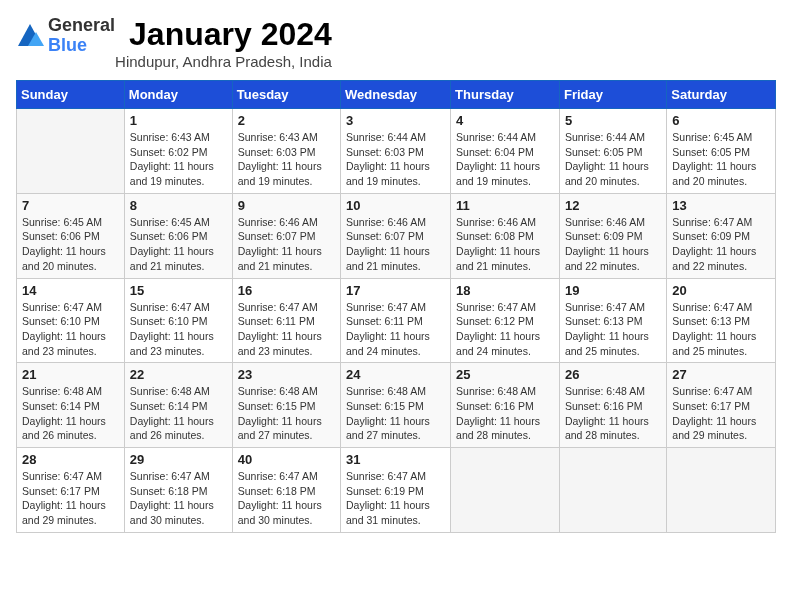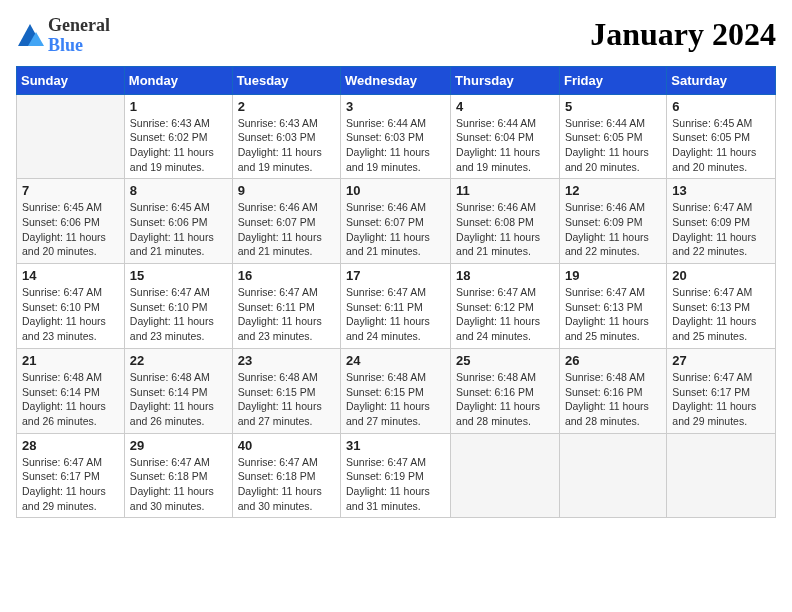--- a/index.html
+++ b/index.html
@@ -5,24 +5,22 @@
     * { box-sizing: border-box; margin: 0; padding: 0; }
     body {
       font-family: Arial, sans-serif;
       background: #fff;
       width: 792px;
       min-height: 612px;
       padding: 16px;
     }
     .header {
       display: flex;
-      justify-content: space-between;
       align-items: flex-start;
       margin-bottom: 10px;
-      font-family: Liberation Serif, serif;
     }
     .logo {
       display: flex;
       align-items: center;
     }
     .logo-text {
       display: flex;
       flex-direction: column;
       font-size: 18px;
       font-weight: bold;
@@ -96,20 +94,21 @@
       <polygon points="14,2 26,24 2,24" fill="#1565C0"></polygon>
       <polygon points="20,10 28,24 12,24" fill="#42A5F5"></polygon>
     </svg>
     <div class="logo-text">
       <span class="logo-general">General</span>
       <span class="logo-blue">Blue</span>
     </div>
   </div>
   <div class="title-section">
     <div class="month-title">January 2024</div>
+    <div class="location-title">Hindupur, Andhra Pradesh, India</div>
   </div>
 </div>
 
 <table class="calendar">
   <thead>
     <tr>
     <th>Sunday</th>
         <th>Monday</th>
         <th>Tuesday</th>
         <th>Wednesday</th>

